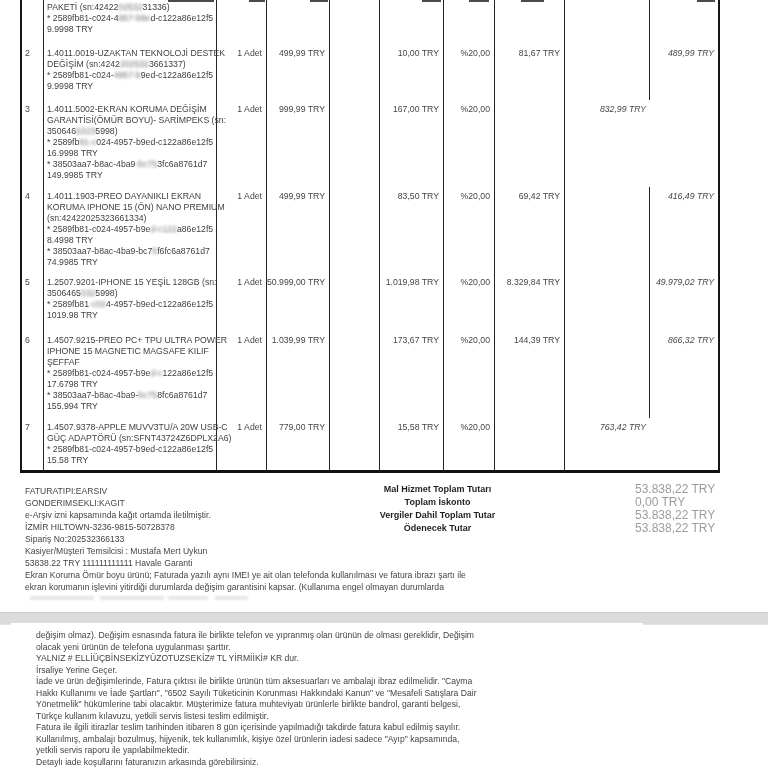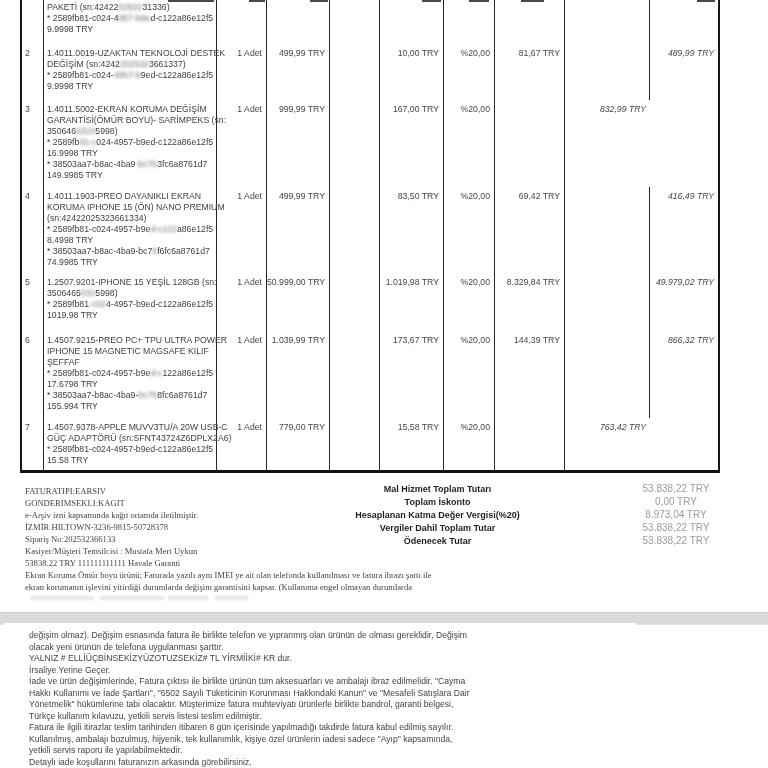--- a/index.html
+++ b/index.html
@@ -3,21 +3,21 @@
 <meta charset="utf-8">
 <style>
   html,body{margin:0;padding:0;}
   body{
     width:768px;height:768px;position:relative;background:#ffffff;
     font-family:"Liberation Sans", sans-serif;overflow:hidden;
     -webkit-font-smoothing:antialiased;
   }
   .page1{position:absolute;left:0;top:0;width:768px;height:736px;background:#fff;overflow:hidden;}
   .page-band{position:absolute;left:0;top:612px;width:768px;height:11px;background:#dbdbdb;border-top:1px solid #cdcdcd;border-bottom:1px solid #e4e4e4;}
-  .page2{position:absolute;left:4px;top:623px;width:632px;height:145px;background:#fff;overflow:hidden;}
+  .page2{position:absolute;left:11px;top:623px;width:632px;height:145px;background:#fff;overflow:hidden;}
 
   
   .tbl{
     position:absolute;left:20px;top:-11px;width:700px;box-sizing:border-box;
     border-left:2px solid #161616;border-right:2px solid #161616;border-bottom:3px solid #111;
     background:#fff;
   }
   .t-row{display:grid;grid-template-columns:22px 173px 50px 63px 50px 64px 51px 70px 85px 1fr;}
   .cell{
     box-sizing:border-box;border-right:1px solid #242424;
@@ -30,24 +30,24 @@
   .r0 .desc{padding-top:13px;}
   .blur{filter:blur(1.5px);opacity:.75;}
 
   
   .art{position:absolute;top:0;height:2px;background:#4a4a4a;filter:blur(.7px);}
 
   
   .totals{position:absolute;left:240px;top:482px;width:477px;}
   .tot-row{display:flex;height:13px;align-items:center;}
   .tot-label{width:395px;text-align:center;font-size:9px;font-weight:bold;color:#1f1f1f;white-space:nowrap;}
-  .tot-value{flex:1;text-align:center;font-size:10px;color:#9c9c9c;white-space:nowrap;}
-
-  
-  .meta{position:absolute;left:25px;top:485px;font-size:8.6px;line-height:12px;color:#454545;font-family:Liberation Serif, serif;}
+  .tot-value{flex:1;text-align:left;font-size:12px;color:#9c9c9c;white-space:nowrap;}
+
+  
+  .meta{position:absolute;left:25px;top:485px;font-size:8.6px;line-height:12px;color:#454545;}
   .meta div{white-space:nowrap;}
 
   
   .faded{position:absolute;top:596px;height:4px;background:#b9b9b9;opacity:.35;filter:blur(1px);}
 
   
   .legal{padding:7px 0 0 25px;font-size:8.6px;line-height:11.5px;color:#434343;}
   .legal div{white-space:nowrap;}
 </style>
 </head>
@@ -192,24 +192,20 @@
   <div class="art" style="left:697px;width:18px;"></div>
 
   <div class="totals">
       <div class="tot-row">
         <div class="tot-label">Mal Hizmet Toplam Tutarı</div>
         <div class="tot-value">53.838,22 TRY</div>
       </div>
       <div class="tot-row">
         <div class="tot-label">Toplam İskonto</div>
         <div class="tot-value">0,00 TRY</div>
-      </div>
-      <div class="tot-row">
-        <div class="tot-label">Hesaplanan Katma Değer Vergisi(%20)</div>
-        <div class="tot-value">8.973,04 TRY</div>
       </div>
       <div class="tot-row">
         <div class="tot-label">Vergiler Dahil Toplam Tutar</div>
         <div class="tot-value">53.838,22 TRY</div>
       </div>
       <div class="tot-row">
         <div class="tot-label">Ödenecek Tutar</div>
         <div class="tot-value">53.838,22 TRY</div>
       </div>
     </div>

